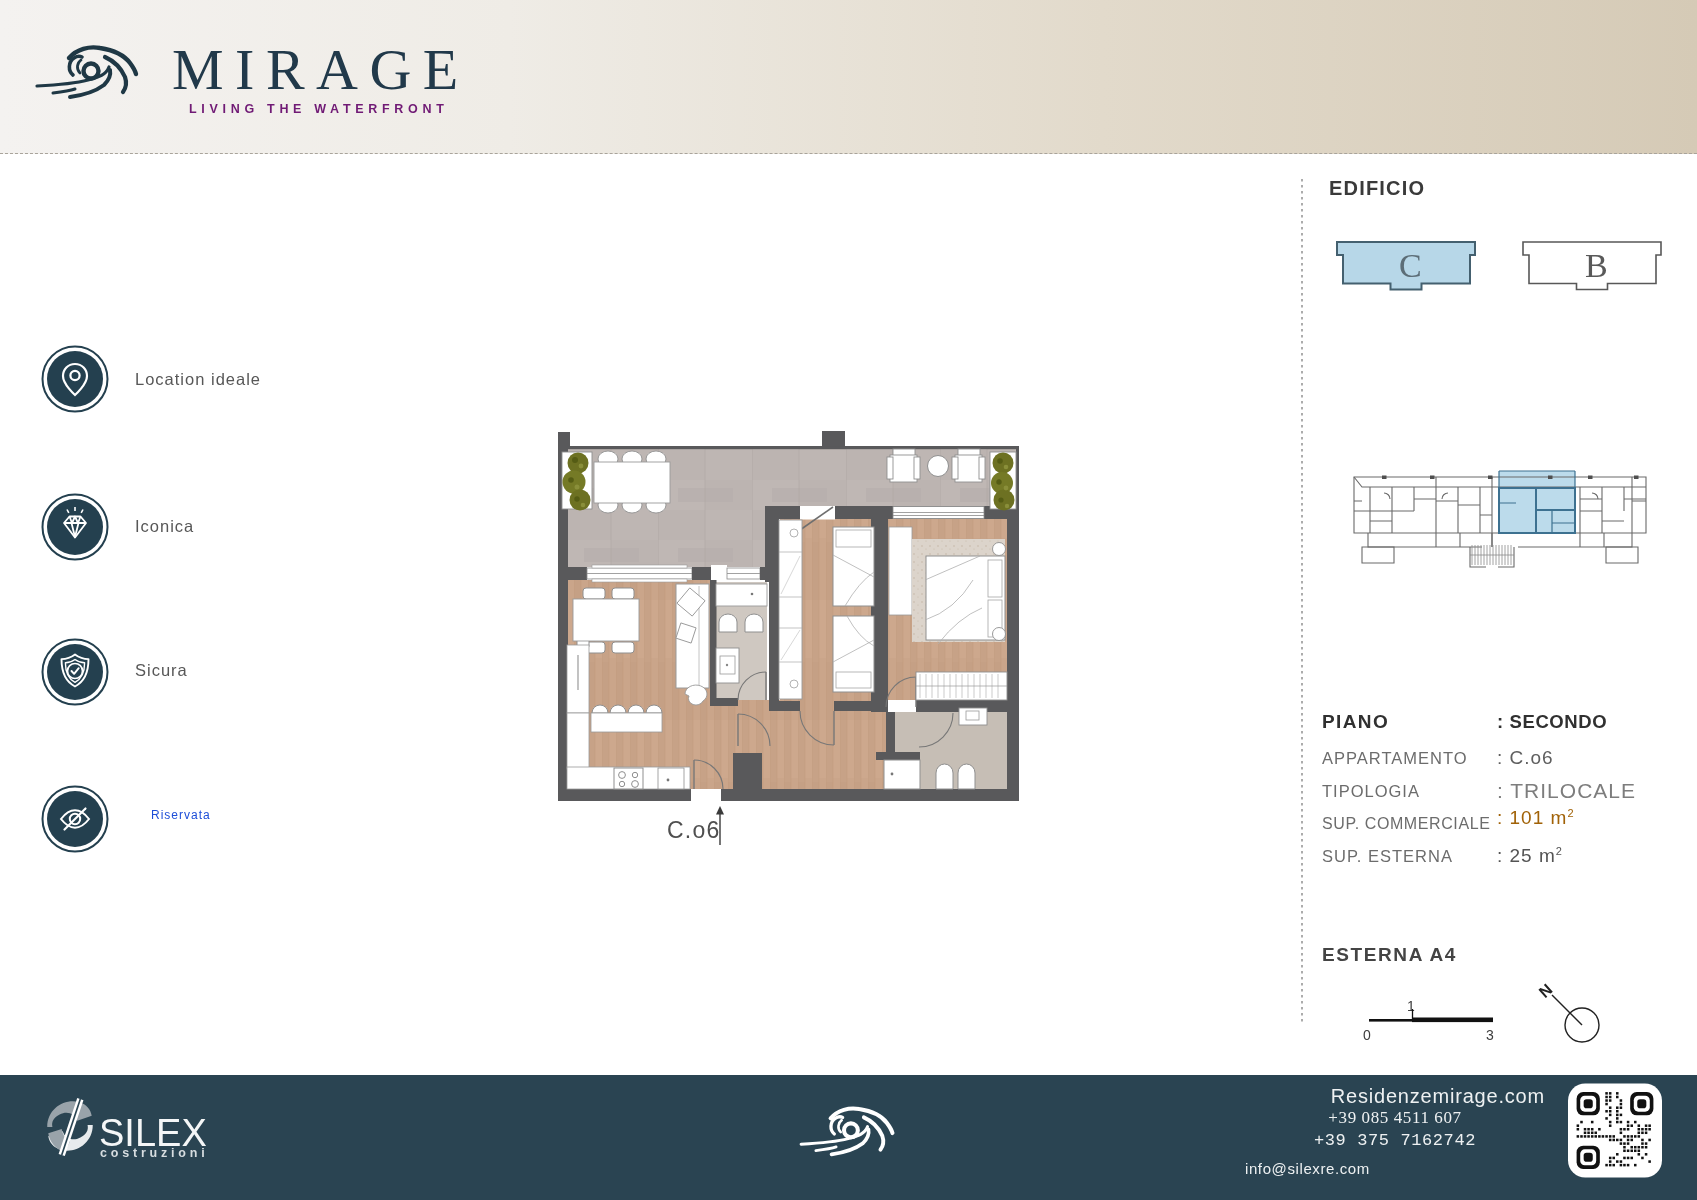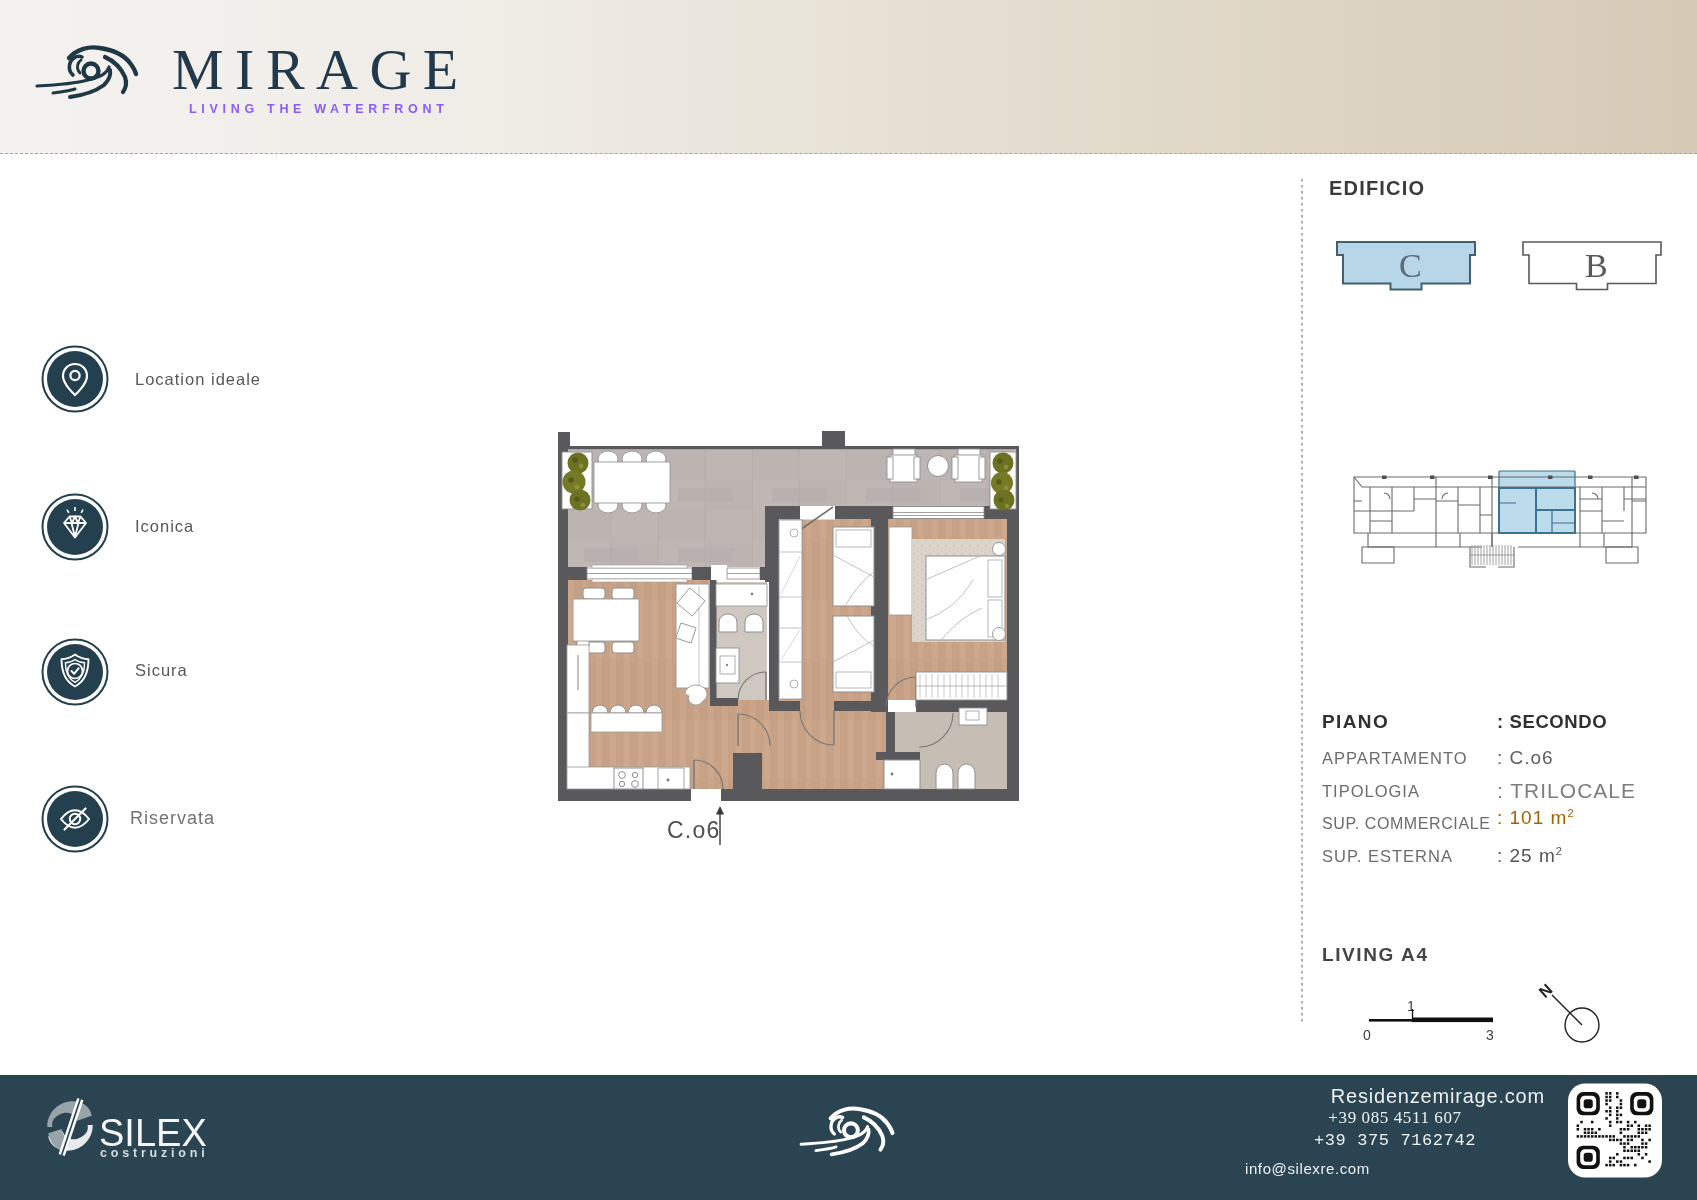--- a/index.html
+++ b/index.html
@@ -19,21 +19,21 @@
 <path d="M12 51 C 32 50, 52 48, 63 45 C 74 42, 81 40, 84 32" stroke-width="3.2"></path>
 <path d="M45 62 C 60 60, 71 56, 79 50 C 84 45, 86 40, 85 35" stroke-width="4"></path>
 <path d="M28 58 C 36 57, 44 56, 50 54" stroke-width="3"></path>
 <path d="M48 40 C 43 36, 43 27, 49 23 C 52 21, 55 21, 57 22" stroke-width="3.6"></path>
 <path d="M55 38 C 51 34, 52 28, 56 25" stroke-width="2.8"></path>
 </g>
 </svg>
 
 <div class="abs" style="left:172px;top:36px;font-family:'Liberation Serif',serif;font-size:58px;letter-spacing:11.5px;color:#21394a">MIRAGE</div>
 
-<div class="abs" style="left:189px;top:102px;font-size:12.5px;font-weight:bold;letter-spacing:4.7px;color:#8b5cf6">LIVING THE WATERFRONT</div>
+<div class="abs" style="left:189px;top:102px;font-size:12.5px;font-weight:bold;letter-spacing:4.7px;color:#701a75">LIVING THE WATERFRONT</div>
 
 <svg class="abs" style="left:40px;top:344px" width="70" height="70" viewBox="0 0 70 70">
 <circle cx="35" cy="35" r="32.5" fill="none" stroke="#24404f" stroke-width="2"></circle>
 <circle cx="35" cy="35" r="28" fill="#24404f"></circle>
 <path d="M35 20 c-7 0-12 5.4-12 12 0 8.4 12 19 12 19 s12-10.6 12-19 c0-6.6-5-12-12-12z" fill="none" stroke="#fff" stroke-width="2.2"></path>
 <circle cx="35" cy="31.5" r="4.6" fill="none" stroke="#fff" stroke-width="2.2"></circle>
 </svg>
 
 <div class="abs" style="left:135px;top:370px;font-size:16.5px;letter-spacing:1px;color:#575757">Location ideale</div>
 
@@ -65,21 +65,21 @@
 <svg class="abs" style="left:40px;top:784px" width="70" height="70" viewBox="0 0 70 70">
 <circle cx="35" cy="35" r="32.5" fill="none" stroke="#24404f" stroke-width="2"></circle>
 <circle cx="35" cy="35" r="28" fill="#24404f"></circle>
 <g fill="none" stroke="#fff" stroke-linecap="round">
 <path d="M21 35 c4.5-5.8 9-8.7 14-8.7 s9.5 2.9 14 8.7 c-4.5 5.8-9 8.7-14 8.7 s-9.5-2.9-14-8.7z" stroke-width="2"></path>
 <circle cx="35" cy="35" r="5.2" stroke-width="2"></circle>
 <path d="M24.5 45.5 l21-21" stroke-width="2.2"></path>
 </g>
 </svg>
 
-<div class="abs" style="left:130px;top:808px;font-size:18px;letter-spacing:1px;color:#737373">Riservata</div>
+<div class="abs" style="left:151px;top:808px;font-size:12px;letter-spacing:1px;color:#1d4ed8">Riservata</div>
 
 <svg class="abs" style="left:540px;top:415px" width="500" height="445" viewBox="540 415 500 445">
 <defs>
 <pattern id="wood" width="14" height="120" patternUnits="userSpaceOnUse">
 <rect width="14" height="120" fill="#caa58a"></rect>
 <rect x="0" width="7" height="120" fill="#c7a287"></rect>
 <rect x="7" width="7" height="58" fill="#cda88d"></rect>
 <rect x="0" y="62" width="7" height="58" fill="#c5a085"></rect>
 <line x1="7" y1="0" x2="7" y2="120" stroke="#bd9577" stroke-width="0.4"></line>
 <line x1="0" y1="0" x2="0" y2="120" stroke="#bd9577" stroke-width="0.4"></line>
@@ -454,21 +454,21 @@
 
 <div class="abs" style="left:1322px;top:782px;font-size:16.5px;letter-spacing:1px;color:#6c6c6c">TIPOLOGIA</div>
 <div class="abs" style="left:1497px;top:779px;font-size:21px;letter-spacing:1px;color:#7d7d7d">: TRILOCALE</div>
 
 <div class="abs" style="left:1322px;top:815px;font-size:16px;letter-spacing:0.6px;color:#6c6c6c">SUP. COMMERCIALE</div>
 <div class="abs" style="left:1497px;top:807px;font-size:19px;letter-spacing:1px;color:#a16207">: 101 m<sup style="font-size:11px">2</sup></div>
 
 <div class="abs" style="left:1322px;top:847px;font-size:16.5px;letter-spacing:1px;color:#6c6c6c">SUP. ESTERNA</div>
 <div class="abs" style="left:1497px;top:845px;font-size:19px;letter-spacing:1px;color:#545454">: 25 m<sup style="font-size:11px">2</sup></div>
 
-<div class="abs" style="left:1322px;top:944px;font-size:19px;font-weight:bold;letter-spacing:1.6px;color:#444444">LIVING A4</div>
+<div class="abs" style="left:1322px;top:944px;font-size:19px;font-weight:bold;letter-spacing:1.6px;color:#444444">ESTERNA A4</div>
 
 <svg class="abs" style="left:1355px;top:995px" width="160" height="50" viewBox="0 0 160 50">
 <text x="52" y="16" font-size="14" fill="#3c3c3c">1</text>
 <rect x="14" y="24" width="44" height="2.6" fill="#111"></rect>
 <rect x="57" y="22.5" width="81" height="4.6" fill="#111"></rect>
 <line x1="57.5" y1="14" x2="57.5" y2="24" stroke="#111" stroke-width="1.3"></line>
 <text x="8" y="45" font-size="14" fill="#3c3c3c">0</text>
 <text x="131" y="45" font-size="14" fill="#3c3c3c">3</text>
 </svg>
 

